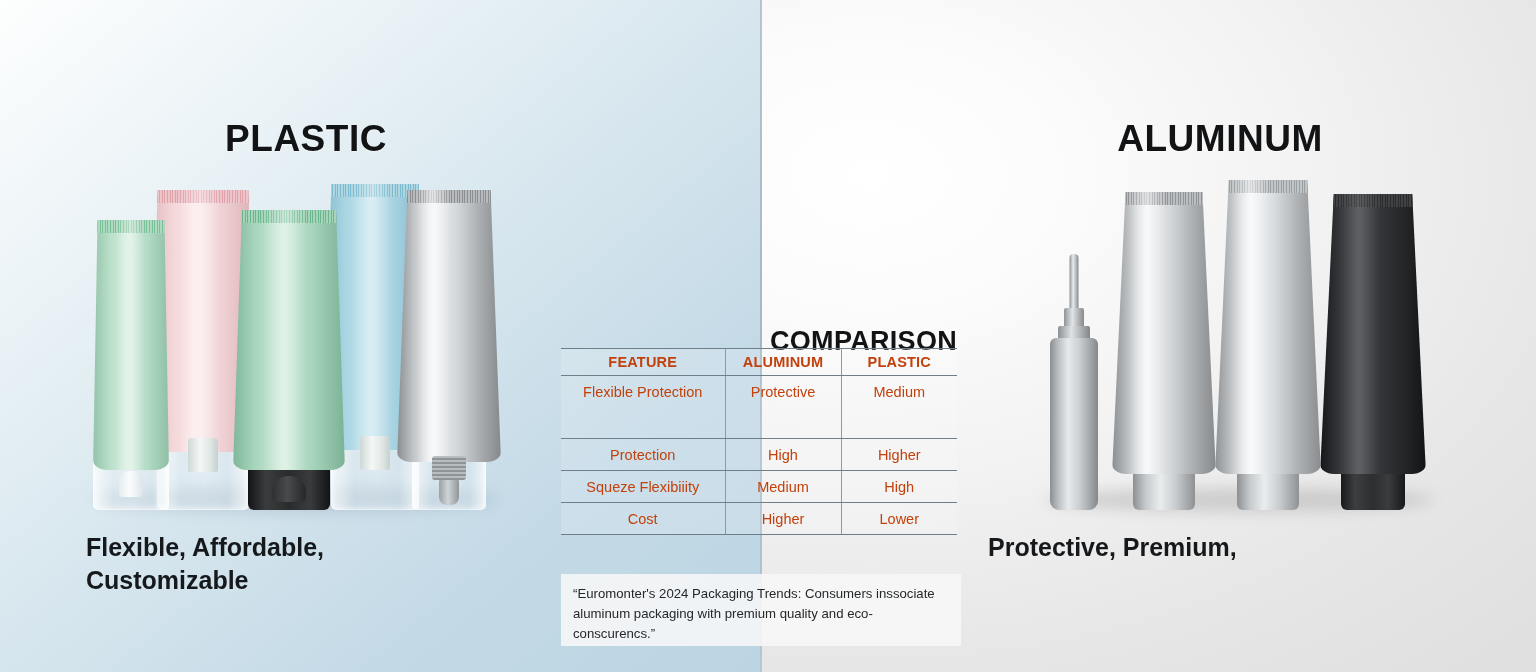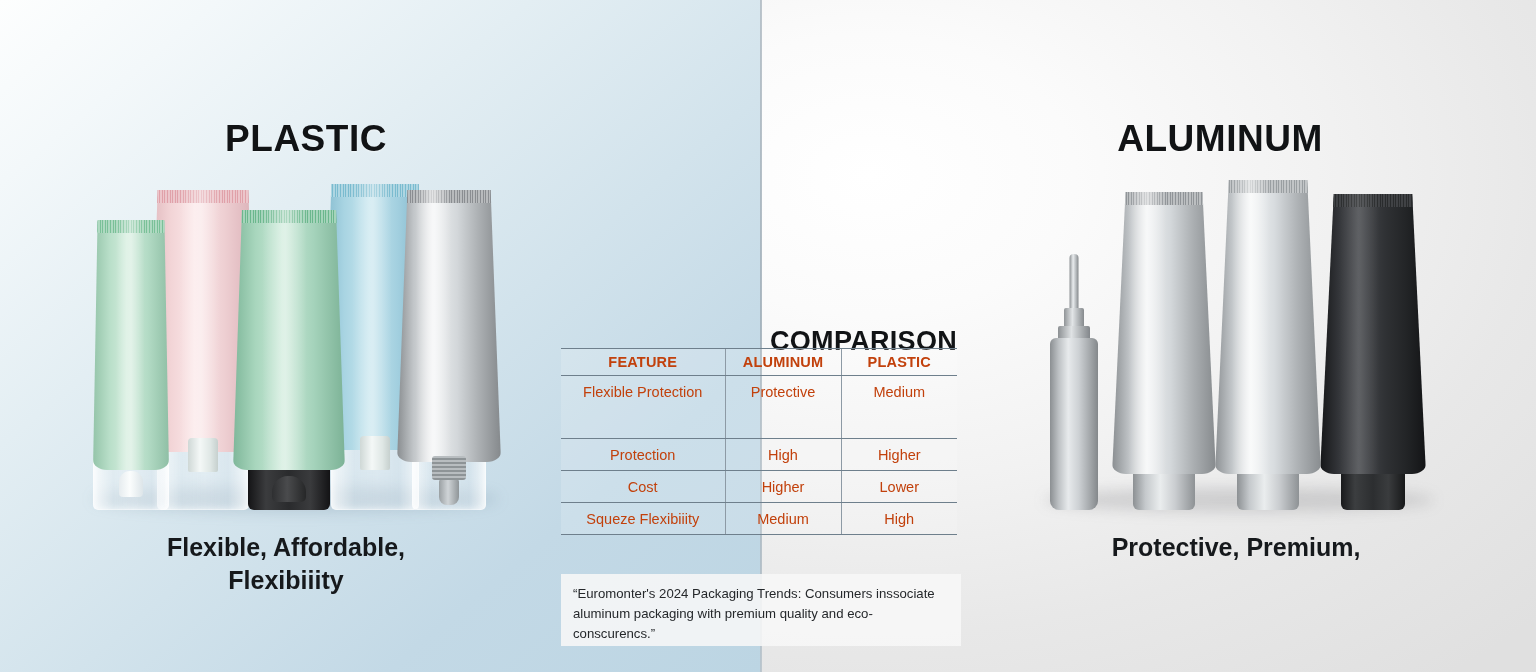--- a/index.html
+++ b/index.html
@@ -54,28 +54,27 @@
     font-size: 37px;
     letter-spacing: .5px;
     color: #111315;
     text-shadow: 0 1px 2px rgba(255,255,255,.5);
   }
   #title-plastic  { left: 106px; top: 118px; width: 400px; }
   #title-aluminum { left: 1020px; top: 118px; width: 400px; }
 
   .side-caption {
     position: absolute;
-    text-align: center;
     font-weight: bold;
     font-size: 25px;
     line-height: 33px;
     color: #16191c;
   }
   #caption-plastic  { left: 86px;  top: 531px; width: 400px; }
-  #caption-aluminum { left: 1036px; top: 531px; width: 400px; }
+  #caption-aluminum { left: 988px; top: 531px; width: 400px; }
 
   
   .products { position: absolute; }
   #plastic-products  { left: 85px;  top: 160px; width: 420px; height: 350px; }
   #aluminum-products { left: 1040px; top: 160px; width: 400px; height: 350px; }
 
   .tube { position: absolute; bottom: 0; }
 
   
   .tube-body {
@@ -259,21 +258,21 @@
                   clip-path: polygon(10% 0, 90% 0, 100% 100%, 0% 100%);">
         <div class="tube-crimp" style="width:94px; background-color:#9a9da0;"></div>
         <div class="gloss" style="background:linear-gradient(to right,rgba(255,255,255,0) 18%,rgba(255,255,255,.62) 34%,rgba(255,255,255,0) 52%);"></div>
       </div>
     </div>
 
   </div>
 
   <div id="caption-plastic" class="side-caption">
     <div>Flexible, Affordable,</div>
-    <div>Flexibiiity</div>
+    <div>Customizable</div>
   </div>
 
   <div id="title-aluminum" class="side-title">ALUMINUM</div>
 
   <div id="aluminum-products" class="products">
 
     <div class="shadow-ground" style="left:4px; bottom:-2px; width:390px; height:24px; background:rgba(90,90,95,.20);"></div>
 
     <div class="tube" style="left:10px; width:48px; height:300px; z-index:2;">
       <div style="position:absolute;left:50%;transform:translateX(-50%);bottom:198px;width:9px;height:58px;
@@ -344,29 +343,29 @@
         <td>Flexible Protection</td>
         <td>Protective</td>
         <td>Medium</td>
       </tr>
       <tr>
         <td>Protection</td>
         <td>High</td>
         <td>Higher</td>
       </tr>
       <tr>
+        <td>Squeze Flexibiiity</td>
+        <td>Medium</td>
+        <td>High</td>
+      </tr>
+      <tr>
         <td>Cost</td>
         <td>Higher</td>
         <td>Lower</td>
       </tr>
-      <tr>
-        <td>Squeze Flexibiiity</td>
-        <td>Medium</td>
-        <td>High</td>
-      </tr>
     </tbody>
   </table>
 
   <div id="quote-box">
     <span>“Euromonter's 2024 Packaging Trends: Consumers inssociate aluminum packaging with premium quality and eco-conscurencs.”</span>
   </div>
 
 </div>
 
 </body></html>

